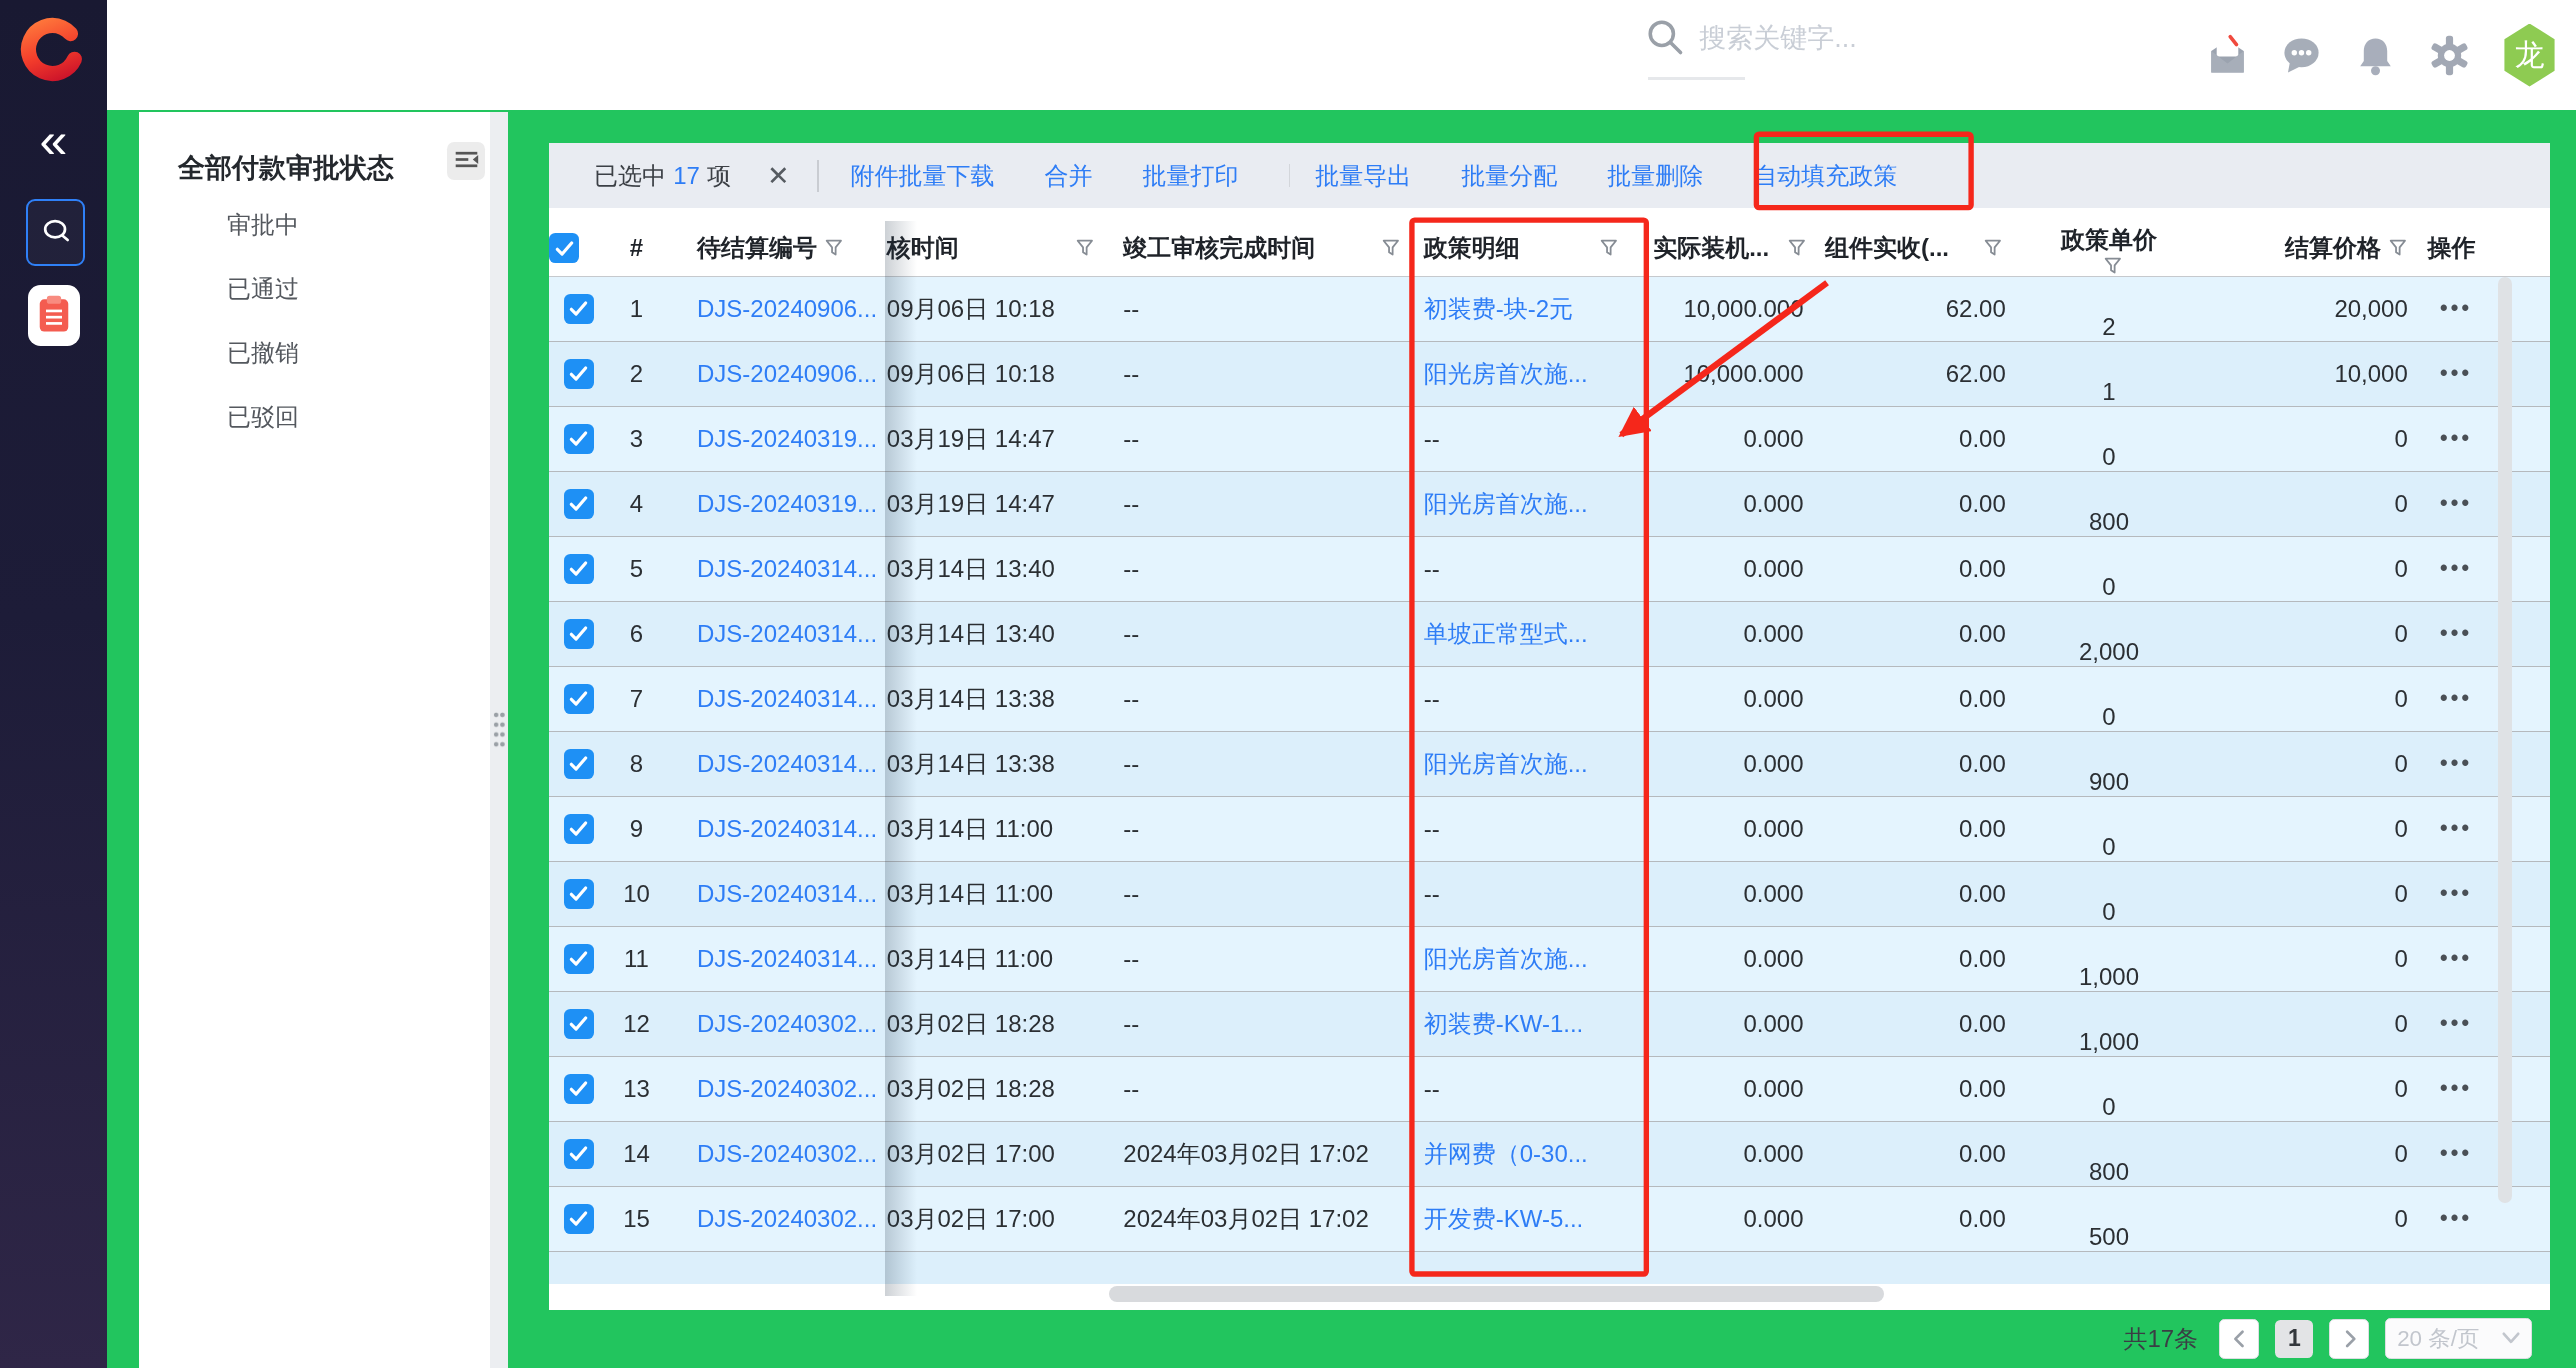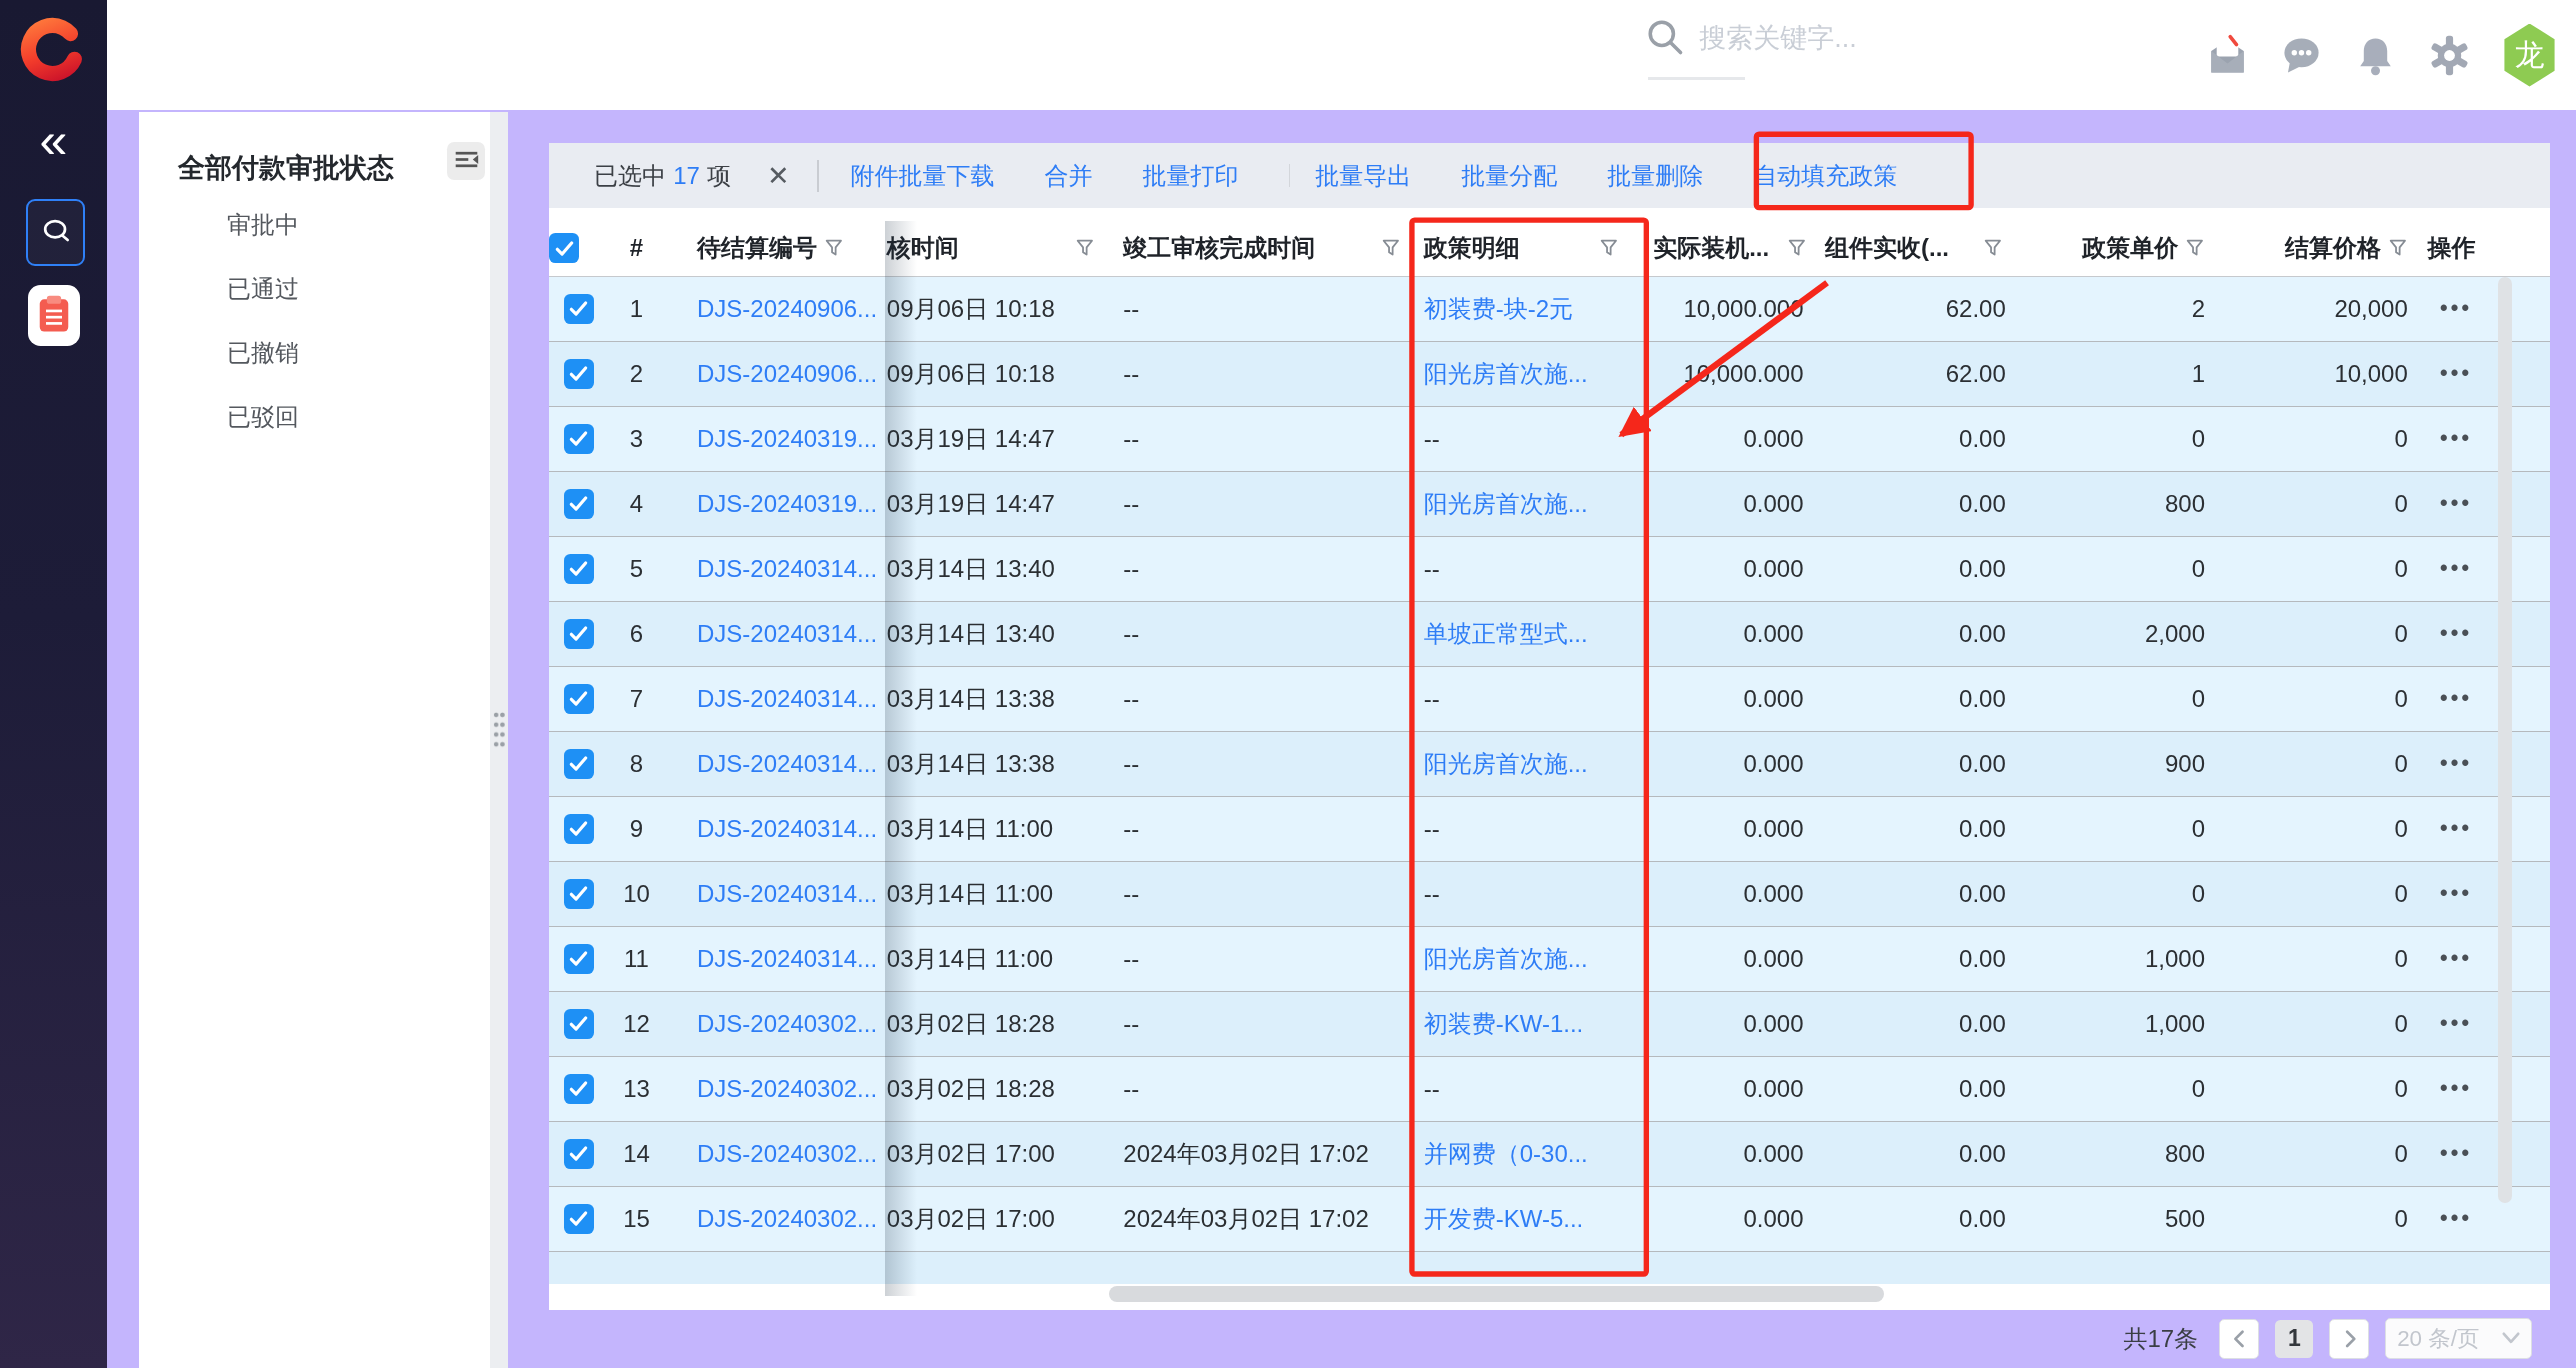--- a/index.html
+++ b/index.html
@@ -1,17 +1,17 @@
 <!DOCTYPE html>
 <html style="font-size:14.3px"><head>
 <meta charset="utf-8">
 <style>
   html,body{margin:0;padding:0;width:2576px;height:1368px;overflow:hidden;
     font-family:"Liberation Sans","DejaVu Sans",sans-serif;background:#f0f2f5;}
-  #root{position:relative;width:2576px;height:1368px;background:#c4b5fd;overflow:hidden;}
+  #root{position:relative;width:2576px;height:1368px;background:#22c55e;overflow:hidden;}
 
   
   .topbar{position:absolute;left:107px;top:0;width:2469px;height:110px;background:#fff;}
   .search-wrap{position:absolute;left:1537px;top:16px;display:flex;align-items:center;}
   .search-underline{position:absolute;left:1541px;top:77px;width:97px;height:2.7px;background:#e6e8eb;}
   .search-ph{font-size:27px;color:#c9ced6;margin-left:14.3px;}
   .top-icons{position:absolute;right:0;top:0;height:110px;display:flex;align-items:center;}
   .ticon{width:45px;height:45px;margin-right:29px;display:flex;align-items:center;justify-content:center;cursor:pointer;}
   .avatar{width:57px;height:63px;margin-right:18px;background:#8ecb52;color:#fff;font-size:30px;
     display:flex;align-items:center;justify-content:center;
@@ -53,21 +53,21 @@
   .tbody{height:1007px;overflow:hidden;position:relative;}
   .tbrow{height:64px;border-bottom:1.8px solid #b5b9bd;font-size:24px;color:#2b2f33;background:#e4f4fe;}
   .tbrow.alt{background:#dceffb;}
   .cell{display:flex;align-items:center;height:100%;white-space:nowrap;overflow:hidden;}
   .col1{justify-content:center;}
   .col2{padding-left:32px;}
   .col3{padding-left:1.8px;}
   .col4{padding-left:14.3px;}
   .col5{padding-left:10.7px;}
   .col6,.col7,.col8,.col9{justify-content:flex-end;}
-  .col6{padding-right:12.5px;}.col7{padding-right:7.2px;}.col8{padding-right:9px;}.col9{padding-right:7.2px;}
+  .col6{padding-right:12.5px;}.col7{padding-right:7.2px;}.col8{padding-right:9px;flex-direction:column;}.col9{padding-right:7.2px;}
   .col10{justify-content:center;}
   .thead .col3,.thead .col4,.thead .col5,.thead .col6,.thead .col7{justify-content:space-between;}
   .thead .col3{padding-right:14.3px;}.thead .col4{padding-right:12.5px;}.thead .col5{padding-right:27px;}
   .thead .col6{padding-left:7.2px;padding-right:9px;justify-content:space-between;}
   .thead .col7{padding-left:9px;padding-right:10.7px;}
   .thead .col8,.thead .col9{justify-content:flex-end;}
   .thead .col10{justify-content:flex-start;padding-left:12.5px;}
   .flt{margin-left:7.2px;flex:none;display:inline-flex;cursor:pointer;}
   .link{color:#2e7df6;cursor:pointer;}
   .cb{width:30px;height:30px;border-radius:6.3px;background:#1e90f5;display:flex;align-items:center;justify-content:center;cursor:pointer;}

